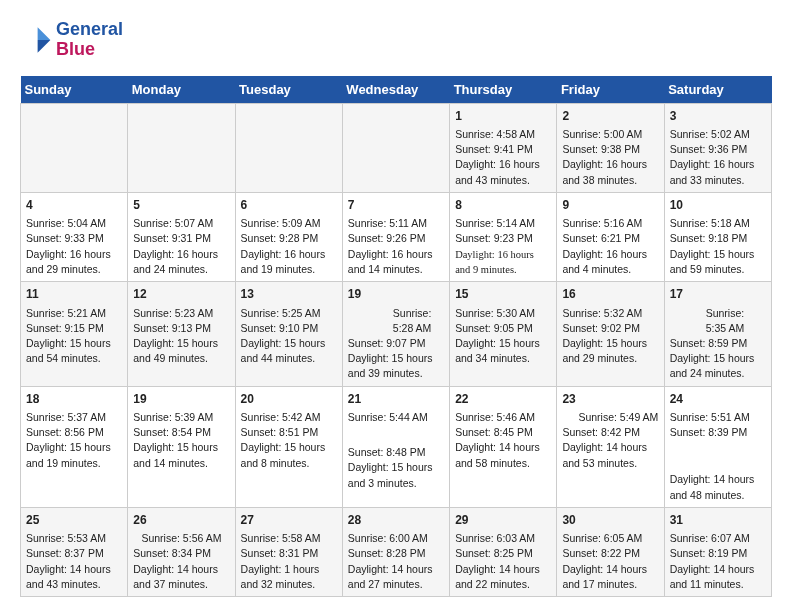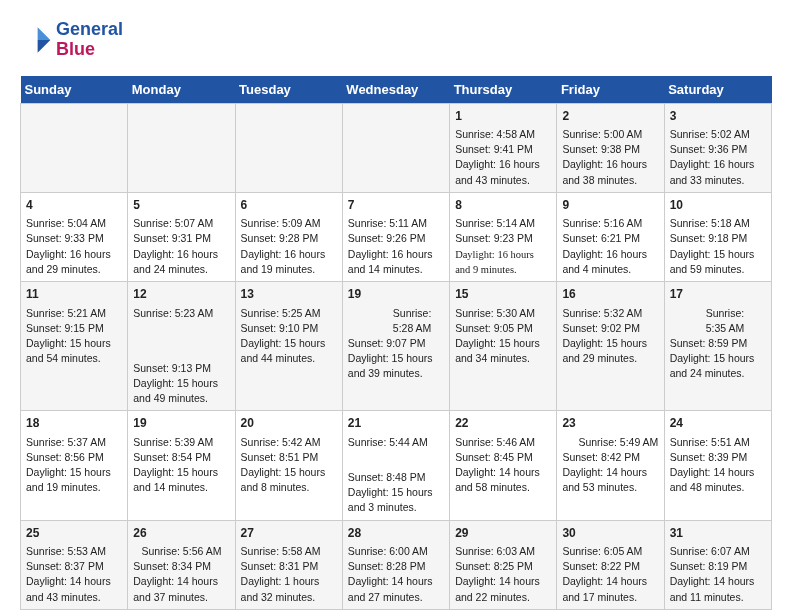--- a/index.html
+++ b/index.html
@@ -187,21 +187,21 @@
       <tr>
         <td>
           <span class="day-num">11</span>
           <span style="display: block;">Sunrise: 5:21 AM</span>
           <span style="display: block;">Sunset: 9:15 PM</span>
           <span style="display: block;">Daylight: 15 hours and 54 minutes.</span>
         </td>
         <td>
           <span class="day-num">12</span>
           <span style="display: block;">Sunrise: 5:23 AM</span>
-          <span style="display: block; margin-top: 40px;">Sunset: 9:13 PM</span>
+          <span style="display: block;">Sunset: 9:13 PM</span>
           <span style="display: block;">Daylight: 15 hours and 49 minutes.</span>
         </td>
         <td>
           <span class="day-num">13</span>
           <span style="display: block;">Sunrise: 5:25 AM</span>
           <span style="display: block;">Sunset: 9:10 PM</span>
           <span style="display: block;">Daylight: 15 hours and 44 minutes.</span>
         </td>
         <td>
           <span class="day-num">19</span>
@@ -262,21 +262,21 @@
         <td>
           <span class="day-num">23</span>
           <span style="display: block; margin-left: 16px;">Sunrise: 5:49 AM</span>
           <span style="display: block;">Sunset: 8:42 PM</span>
           <span style="display: block;">Daylight: 14 hours and 53 minutes.</span>
         </td>
         <td>
           <span class="day-num">24</span>
           <span style="display: block;">Sunrise: 5:51 AM</span>
           <span style="display: block;">Sunset: 8:39 PM</span>
-          <span style="display: block;">Daylight: 14 hours and 48 minutes.</span>
+          <span style="display: block; margin-top: 32px;">Daylight: 14 hours and 48 minutes.</span>
         </td>
       </tr>
       <tr>
         <td>
           <span class="day-num">25</span>
           <span style="display: block;">Sunrise: 5:53 AM</span>
           <span style="display: block;">Sunset: 8:37 PM</span>
           <span style="display: block;">Daylight: 14 hours and 43 minutes.</span>
         </td>
         <td>

